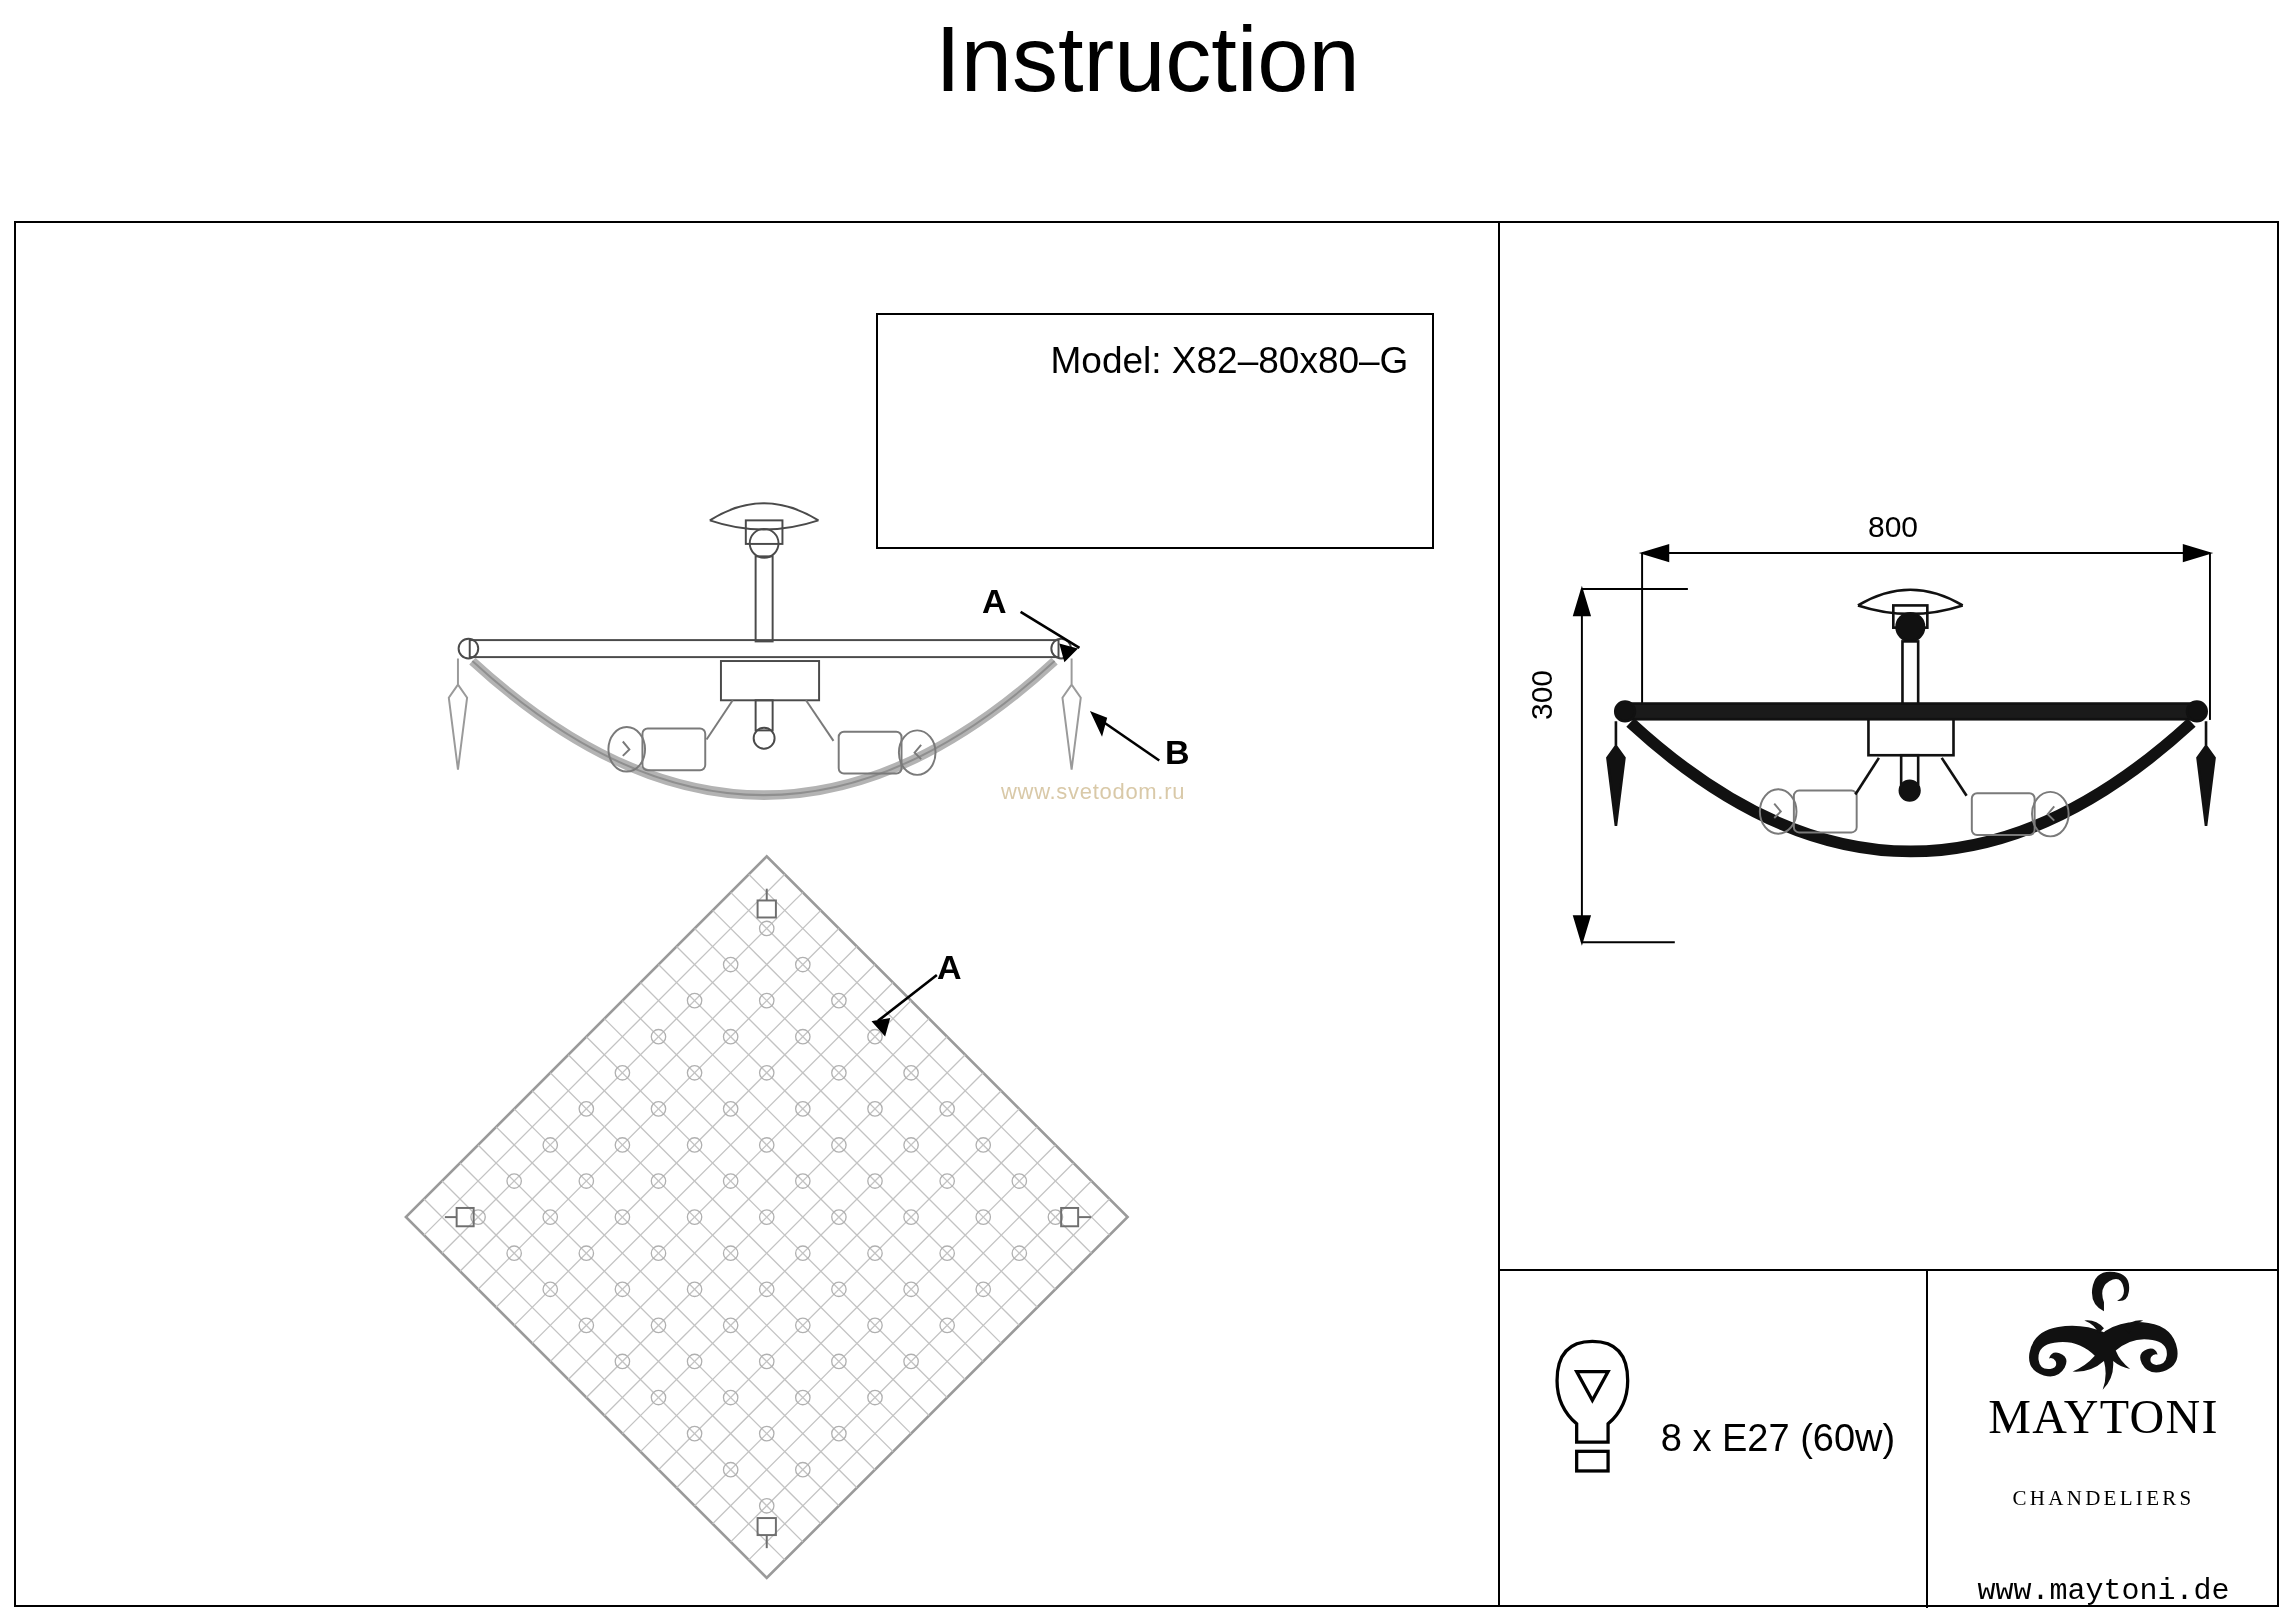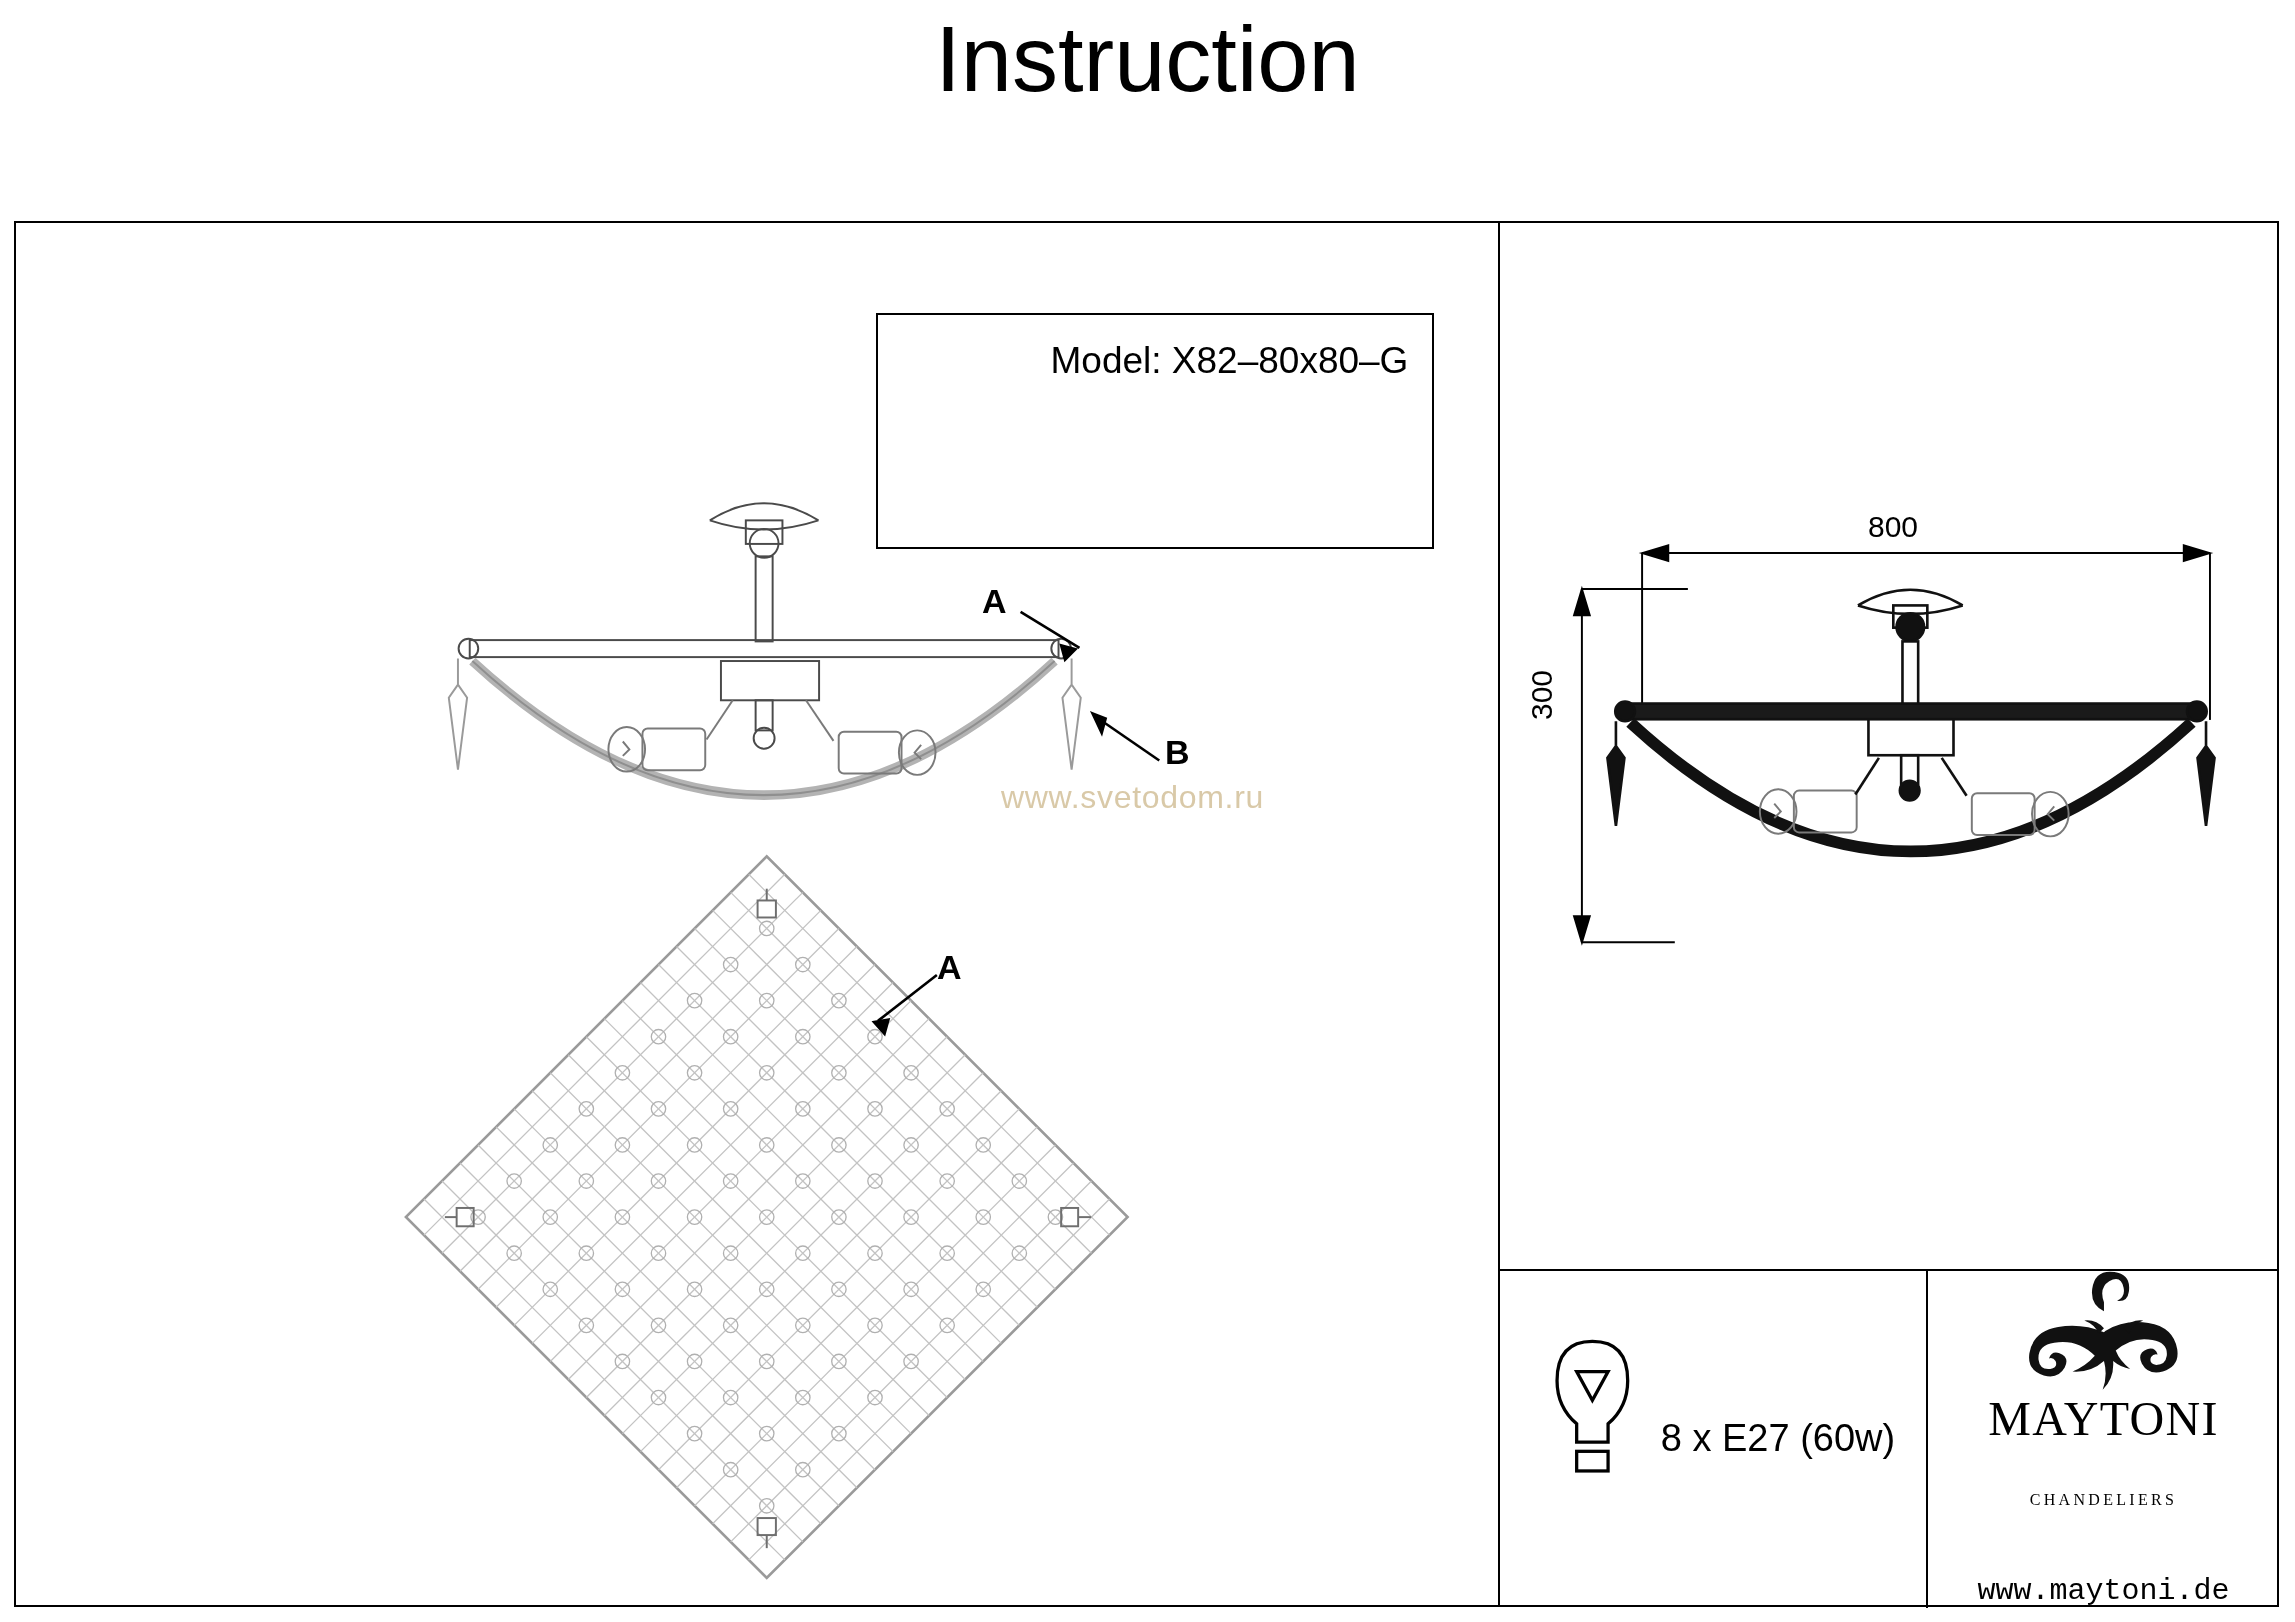--- a/index.html
+++ b/index.html
@@ -93,21 +93,21 @@
     font-weight: bold;
   }
   .lbl-a1 { left: 982px; top: 582px; }
   .lbl-b1 { left: 1165px; top: 733px; }
   .lbl-a2 { left: 937px; top: 948px; }
 
   .watermark {
     position: absolute;
     left: 1001px;
     top: 779px;
-    font-size: 32px;
+    font-size: 22px;
     color: #d9c9a8;
     letter-spacing: 0.7px;
   }
 
   .dim-label {
     position: absolute;
     font-size: 30px;
   }
   .dim-800 { left: 1868px; top: 510px; }
   .dim-300 {
@@ -144,21 +144,21 @@
     align-items: center;
     justify-content: space-between;
   }
   .brand-name {
     font-size: 48px;
     letter-spacing: 1.3px;
     font-family: "Liberation Serif", serif;
     line-height: 51px;
   }
   .brand-sub {
-    font-size: 16px;
+    font-size: 21px;
     letter-spacing: 3.3px;
     font-family: "Liberation Serif", serif;
     margin-top: 2.6px;
   }
   .brand-url {
     font-size: 30px;
     margin-top: 22px;
     font-family: Liberation Mono, monospace;
   }
 

